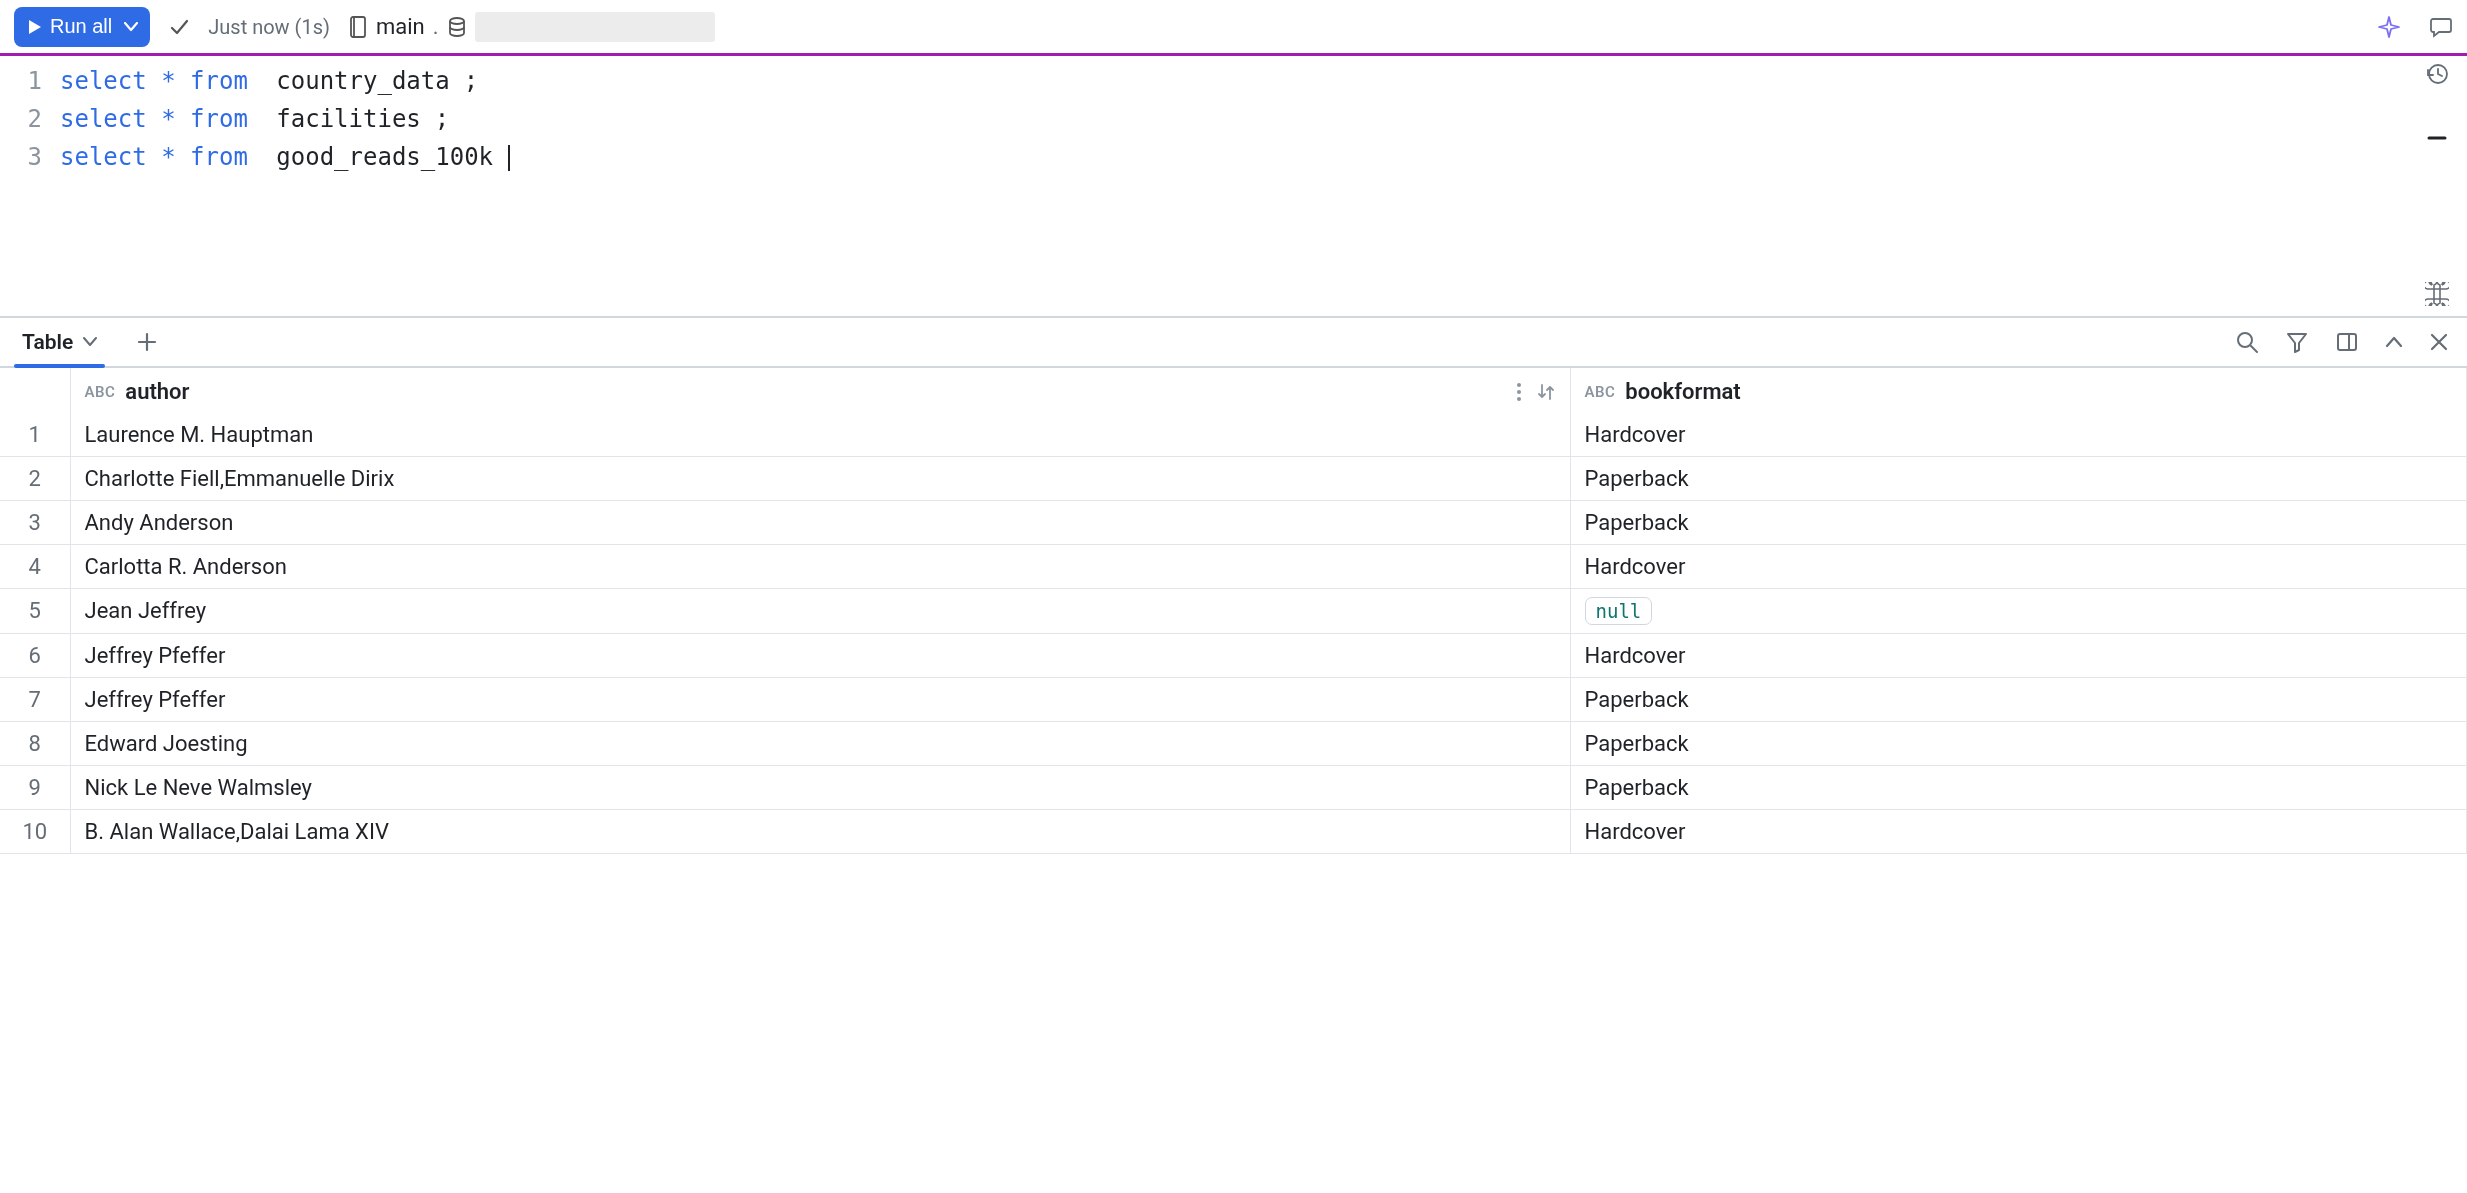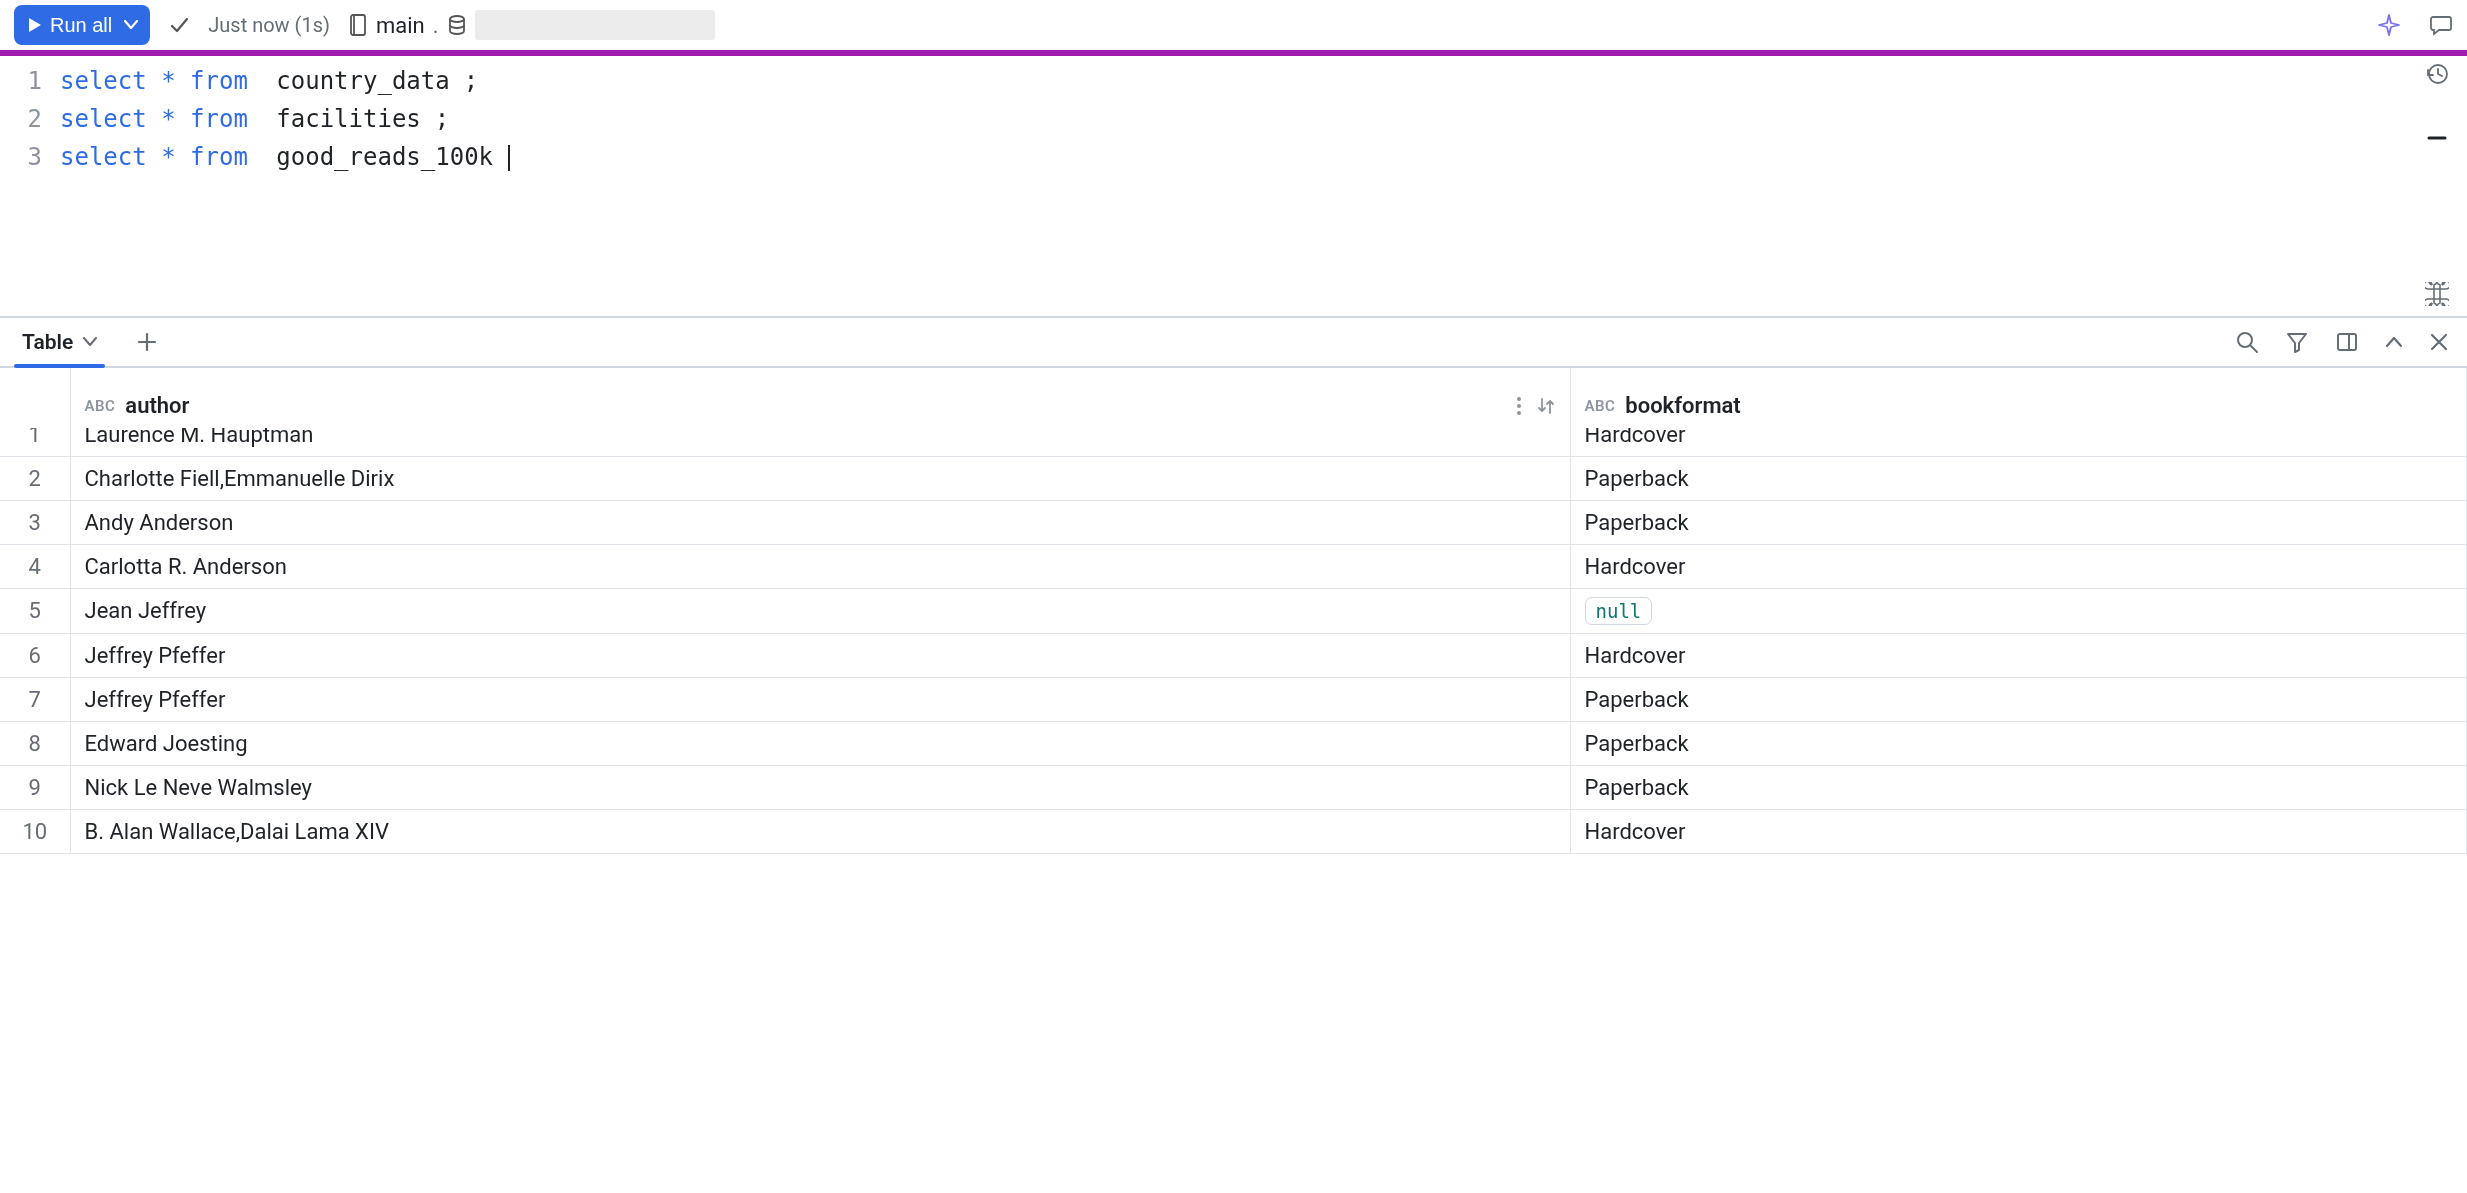--- a/index.html
+++ b/index.html
@@ -7,21 +7,21 @@
   body { display: flex; flex-direction: column; }
 
   
   .toolbar {
     height: 56px;
     display: flex;
     align-items: center;
     padding: 0 14px;
     gap: 18px;
     background: #fff;
-    border-bottom: 6px solid #a21caf; 
+    border-bottom: 3px solid #a21caf; 
   }
   .run-btn {
     display: inline-flex;
     align-items: center;
     gap: 8px;
     background: #2e6be5;
     color: #fff;
     border: none;
     border-radius: 8px;
     height: 40px;
@@ -122,21 +122,21 @@
   th, td {
     text-align:left;
     padding: 8px 14px;
     border-bottom: 1.5px solid #e1e4e8;
     border-right: 1.5px solid #e1e4e8;
     height: 44px;
     white-space:nowrap;
   }
   th {
     background:#fff; font-weight:600; color:#1f2328;
-    position:sticky; top:16px;margin-left:48px;
+    position:sticky; top:2px;margin-left:48px;
   }
   .rownum-col { width:70px; text-align:center; color:#656d76; }
   th.rownum-col { background:#fff; }
   .col-header { display:flex; align-items:center; gap:10px; }
   .col-header .type-icon { color:#8c959f; font-size:15px; font-weight:600; letter-spacing:0.5px; }
   .col-header .col-actions { margin-left:auto; display:flex; align-items:center; gap:14px; color:#8c959f; }
   .null-pill {
     display:inline-block; padding:2px 10px; border:1.5px solid #d0d7de;
     border-radius:7px; font-family: ui-monospace, Menlo, monospace;
     font-size:19px; color:#0f766e; background:#fff;

